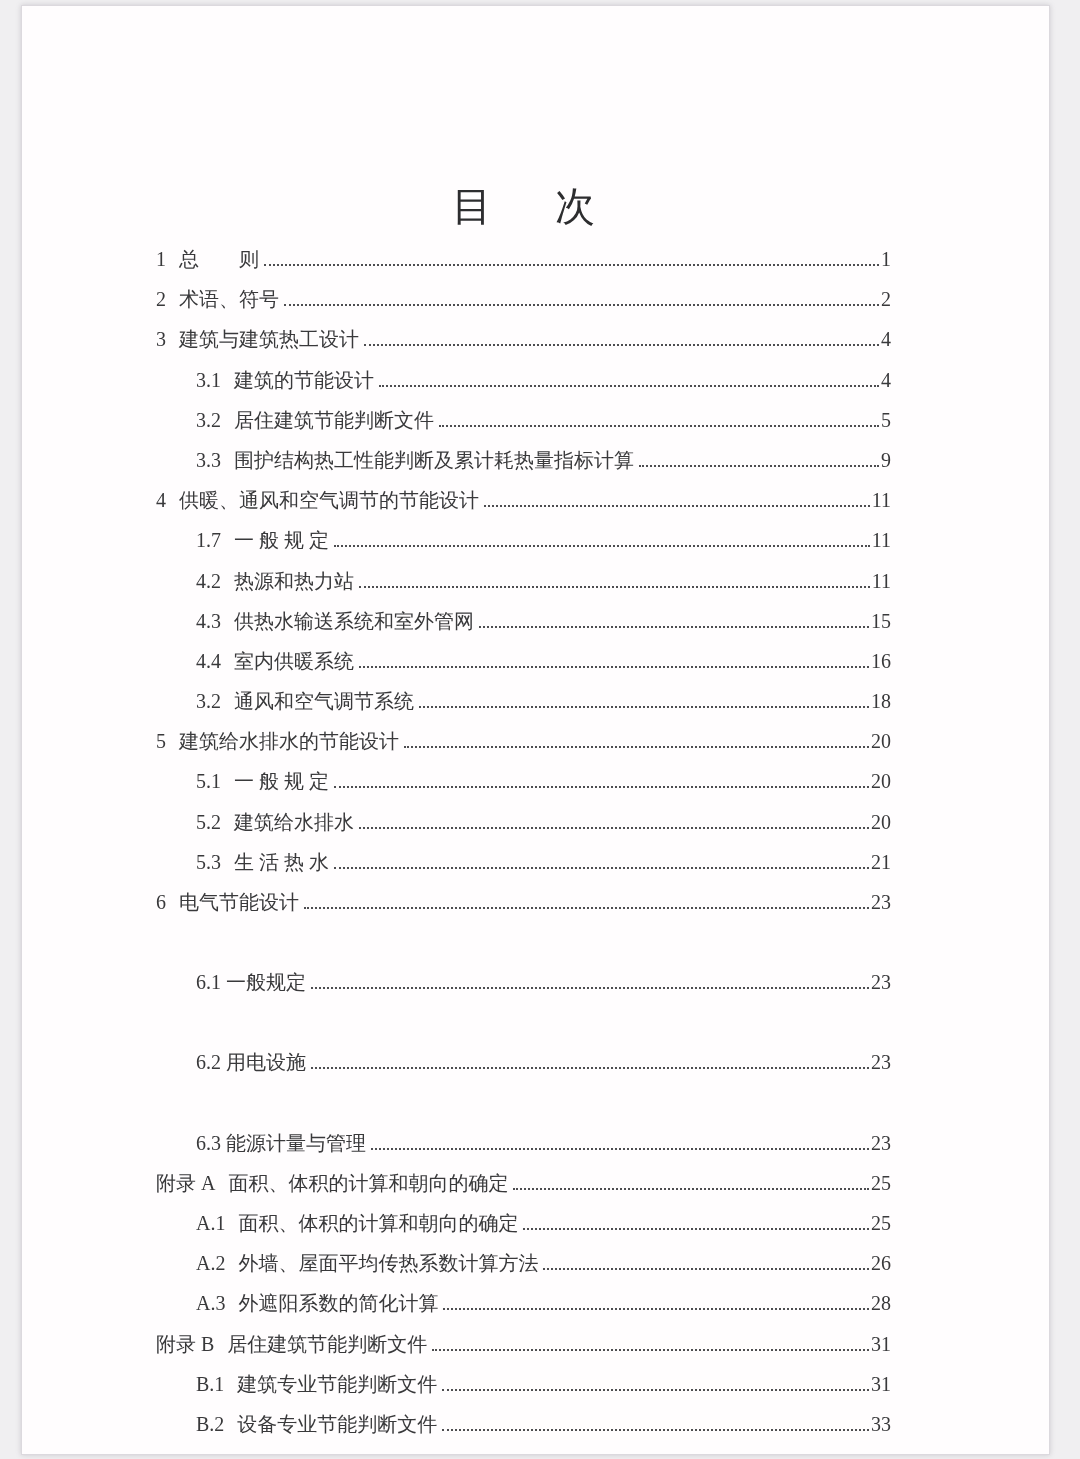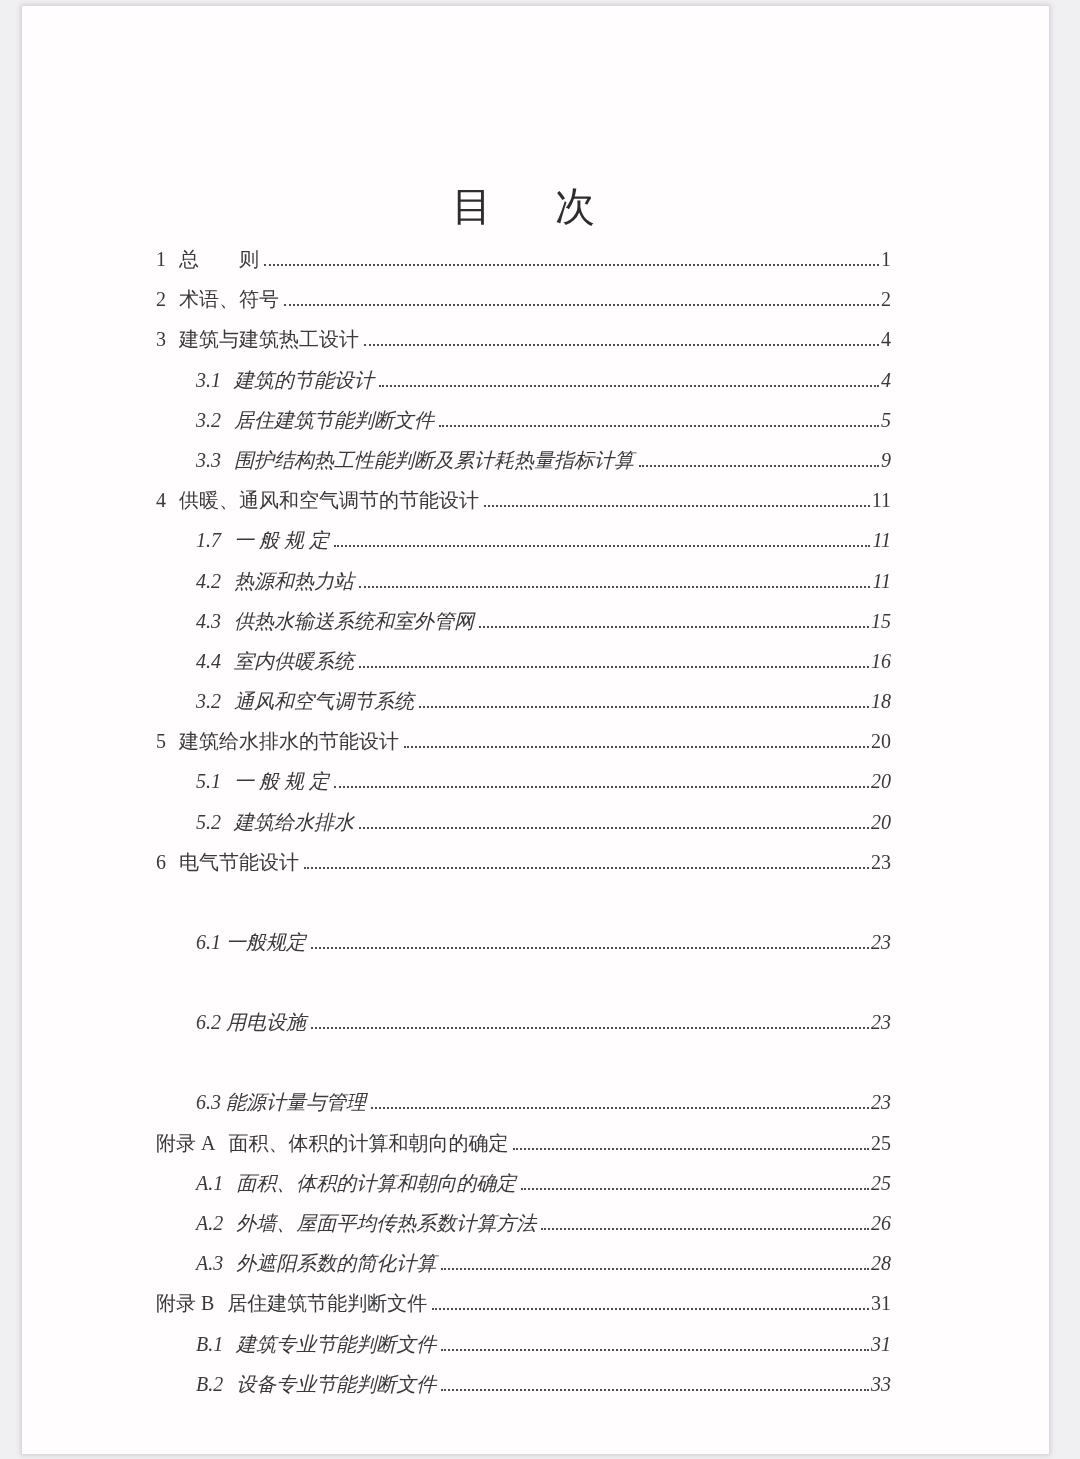--- a/index.html
+++ b/index.html
@@ -37,21 +37,21 @@
   }
   .toc { margin-top: 19px; }
   .row {
     display: flex;
     align-items: flex-end;
     line-height: 26px;
     margin-bottom: 14.2px;
     font-size: 20px;
     color: #39393b;
   }
-  .row.level2 { padding-left: 40px; font-style: italic; }
+  .row.level2 { padding-left: 40px; }
   .row .lbl { white-space: pre; margin-right: 13px; }
   .row.tight .lbl { margin-right: 5px; margin-top: 40px; }
   .row .ttl { white-space: pre; }
   .row .leader {
     flex: 1 1 auto;
     min-width: 20px;
     border-bottom: 2px dotted #4d4d50;
     margin: 0 2px 6px 5px;
   }
   .row .pg { white-space: pre; }
@@ -149,20 +149,26 @@
     <span class="ttl">一 般 规 定</span>
     <span class="leader"></span>
     <span class="pg">20</span>
   </div>
         <div class="row level2">
     <span class="lbl">5.2</span>
     <span class="ttl">建筑给水排水</span>
     <span class="leader"></span>
     <span class="pg">20</span>
   </div>
+        <div class="row level2">
+    <span class="lbl">5.3</span>
+    <span class="ttl">生 活 热 水</span>
+    <span class="leader"></span>
+    <span class="pg">21</span>
+  </div>
         <div class="row level1">
     <span class="lbl">6</span>
     <span class="ttl">电气节能设计</span>
     <span class="leader"></span>
     <span class="pg">23</span>
   </div>
         <div class="row level2 tight">
     <span class="lbl">6.1</span>
     <span class="ttl">一般规定</span>
     <span class="leader"></span>

